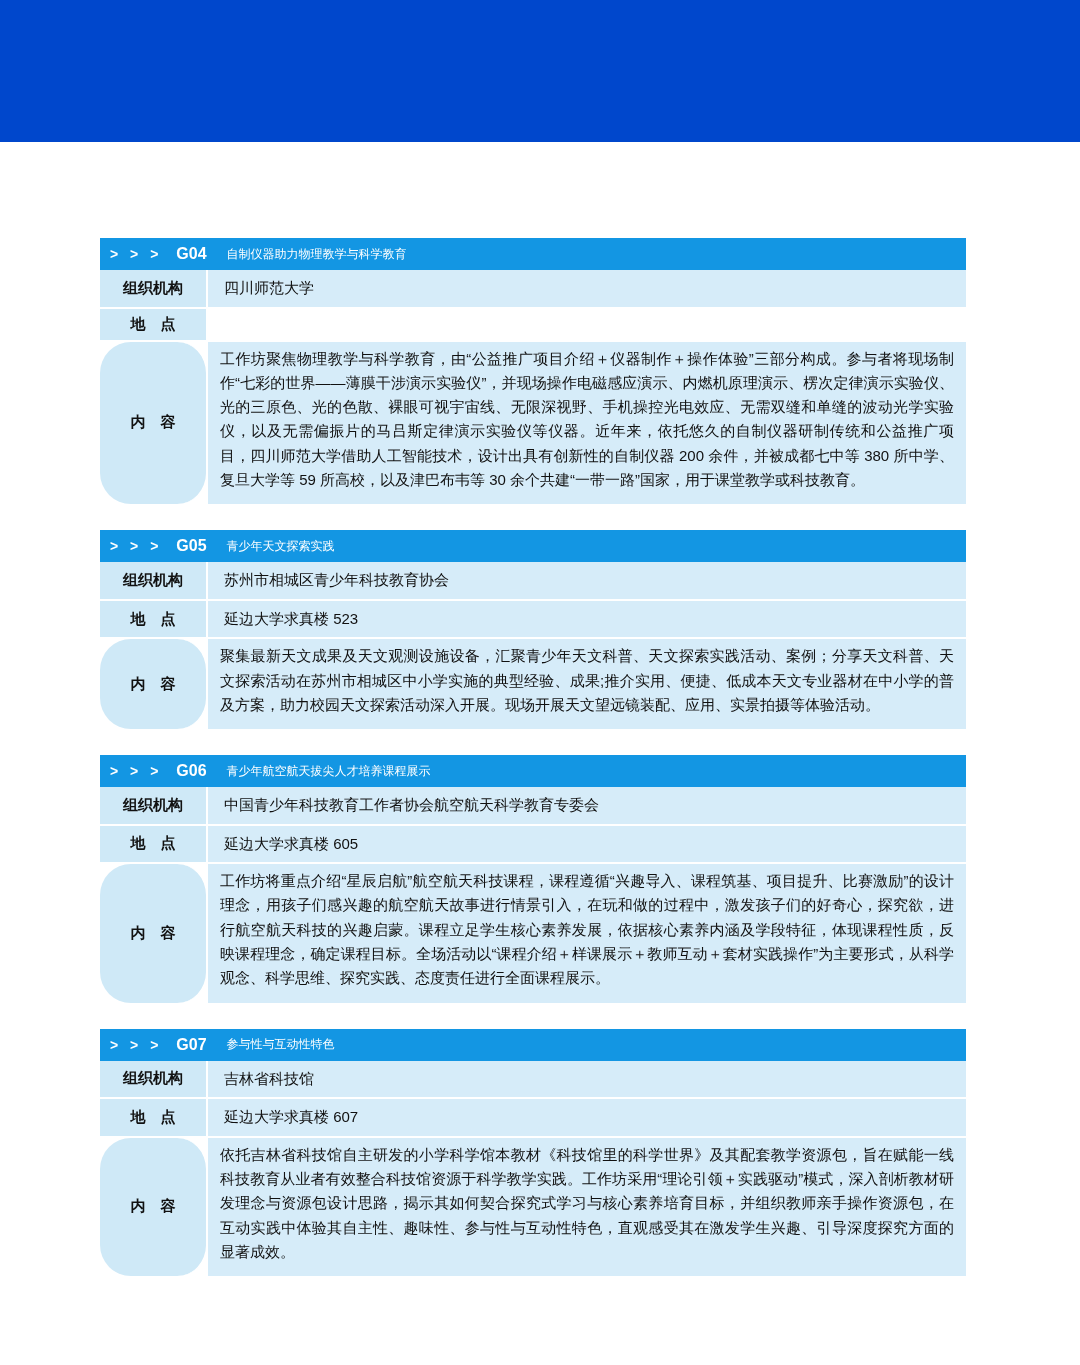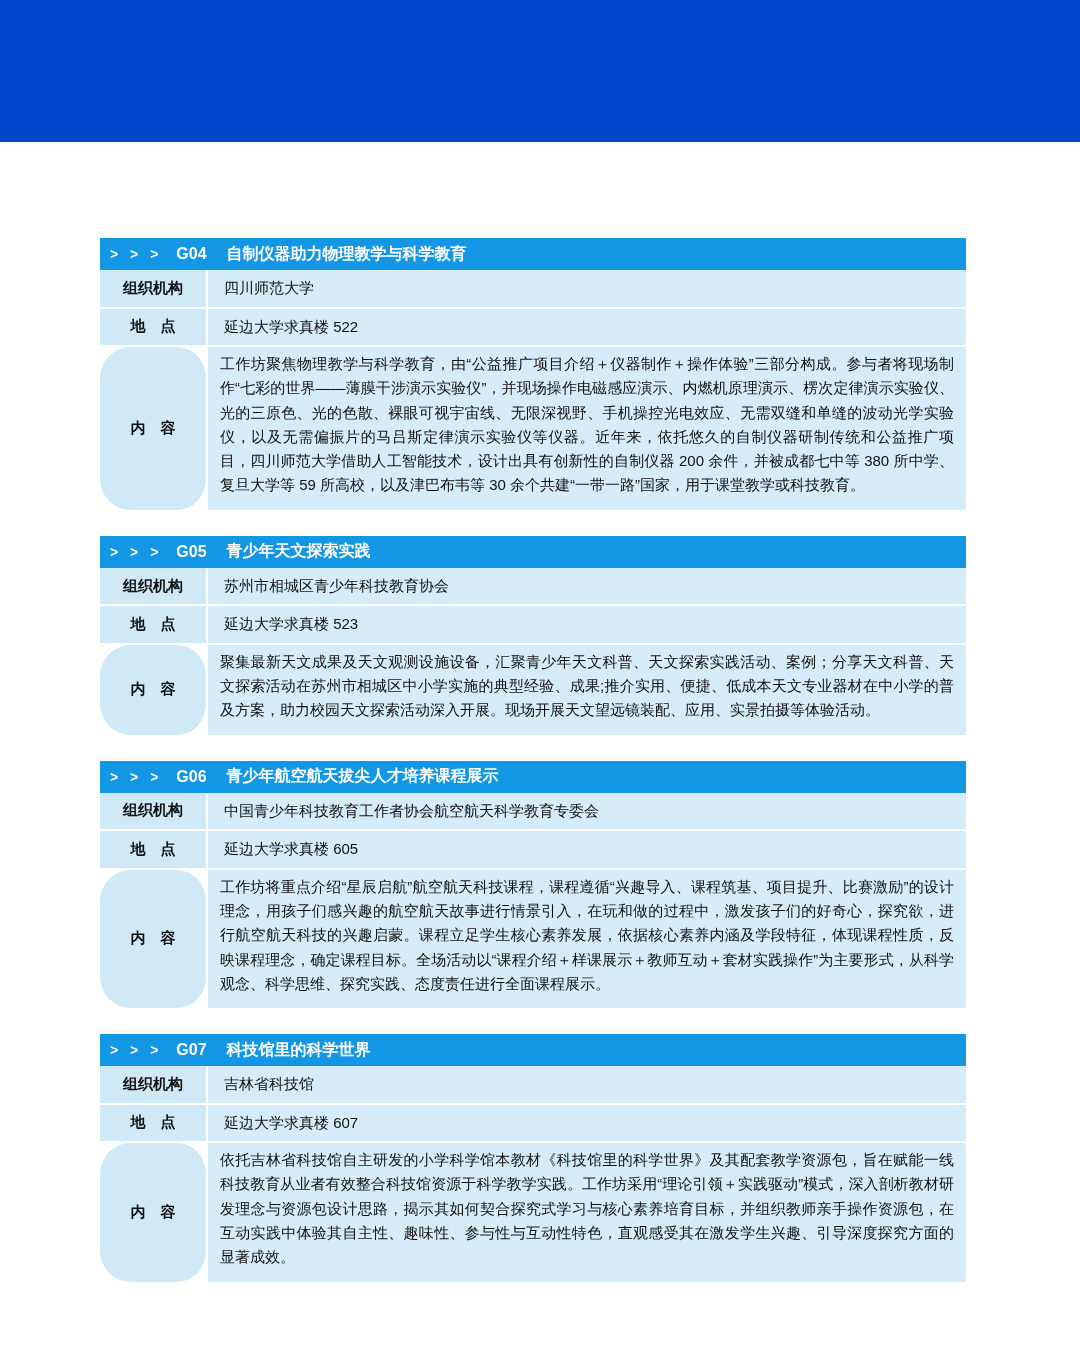--- a/index.html
+++ b/index.html
@@ -64,22 +64,22 @@
     font-weight: bold;
     margin-right: 14px;
   }
   .card-code {
     font-size: 16px;
     font-weight: bold;
     margin-right: 20px;
     text-align: right;
   }
   .card-title {
-    font-size: 16px;
-    font-weight: bold;
+    font-size: 12px;
+    font-weight: normal;
   }
 
   .row {
     display: flex;
     border-bottom: 2px solid #ffffff;
   }
   .row:last-child {
     border-bottom: none;
   }
   .row-label {
@@ -134,21 +134,20 @@
         <span class="chevrons">&gt; &gt; &gt;</span>
         <span class="card-code">G04</span>
         <span class="card-title">自制仪器助力物理教学与科学教育</span>
       </div>
       <div class="row">
         <div class="row-label">组织机构</div>
         <div class="row-value">四川师范大学</div>
       </div>
       <div class="row">
         <div class="row-label">地　点</div>
-        <div class="row-value">延边大学求真楼 522</div>
       </div>
       <div class="row tall">
         <div class="row-label">内　容</div>
         <div class="row-value body">工作坊聚焦物理教学与科学教育，由“公益推广项目介绍＋仪器制作＋操作体验”三部分构成。参与者将现场制作“七彩的世界——薄膜干涉演示实验仪”，并现场操作电磁感应演示、内燃机原理演示、楞次定律演示实验仪、光的三原色、光的色散、裸眼可视宇宙线、无限深视野、手机操控光电效应、无需双缝和单缝的波动光学实验仪，以及无需偏振片的马吕斯定律演示实验仪等仪器。近年来，依托悠久的自制仪器研制传统和公益推广项目，四川师范大学借助人工智能技术，设计出具有创新性的自制仪器 200 余件，并被成都七中等 380 所中学、复旦大学等 59 所高校，以及津巴布韦等 30 余个共建“一带一路”国家，用于课堂教学或科技教育。</div>
       </div>
     </div>
 
     <div class="card">
       <div class="card-header">
         <span class="chevrons">&gt; &gt; &gt;</span>
@@ -186,21 +185,21 @@
       <div class="row tall">
         <div class="row-label">内　容</div>
         <div class="row-value body">工作坊将重点介绍“星辰启航”航空航天科技课程，课程遵循“兴趣导入、课程筑基、项目提升、比赛激励”的设计理念，用孩子们感兴趣的航空航天故事进行情景引入，在玩和做的过程中，激发孩子们的好奇心，探究欲，进行航空航天科技的兴趣启蒙。课程立足学生核心素养发展，依据核心素养内涵及学段特征，体现课程性质，反映课程理念，确定课程目标。全场活动以“课程介绍＋样课展示＋教师互动＋套材实践操作”为主要形式，从科学观念、科学思维、探究实践、态度责任进行全面课程展示。</div>
       </div>
     </div>
 
     <div class="card">
       <div class="card-header">
         <span class="chevrons">&gt; &gt; &gt;</span>
         <span class="card-code">G07</span>
-        <span class="card-title">科技馆里的科学世界</span>
+        <span class="card-title">参与性与互动性特色</span>
       </div>
       <div class="row">
         <div class="row-label">组织机构</div>
         <div class="row-value">吉林省科技馆</div>
       </div>
       <div class="row">
         <div class="row-label">地　点</div>
         <div class="row-value">延边大学求真楼 607</div>
       </div>
       <div class="row tall">

